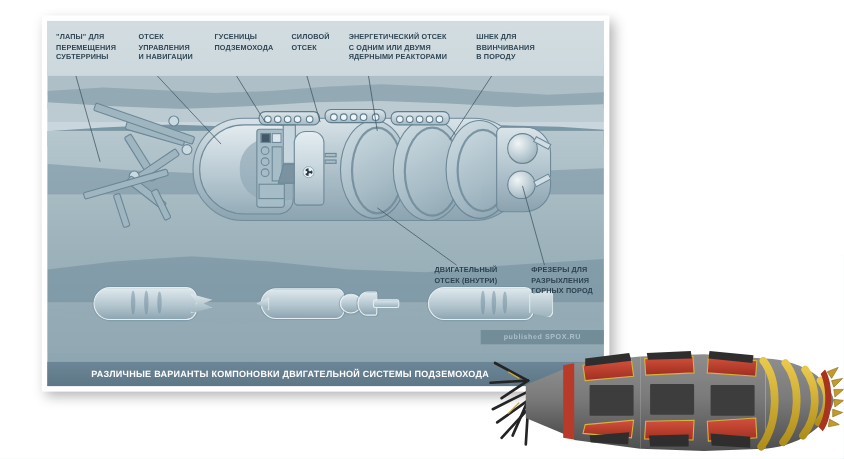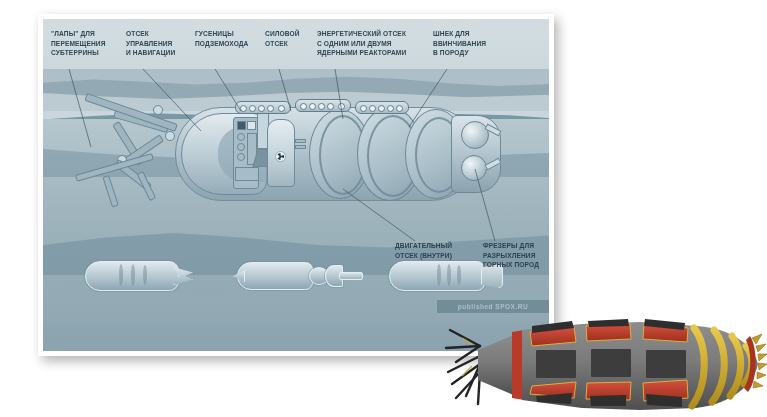--- a/index.html
+++ b/index.html
@@ -297,20 +297,23 @@
       <div>ФРЕЗЕРЫ ДЛЯ</div>
       <div>РАЗРЫХЛЕНИЯ</div>
       <div>ГОРНЫХ ПОРОД</div>
     </div>
 
     <div id="wm">
       <span>published SPOX.RU</span>
     </div>
   </div>
 
+  <div id="caption">
+    <span>РАЗЛИЧНЫЕ ВАРИАНТЫ КОМПОНОВКИ ДВИГАТЕЛЬНОЙ СИСТЕМЫ ПОДЗЕМОХОДА</span>
+  </div>
 </div>
 
 <svg id="render" viewBox="0 0 335 105">
   <defs>
     <linearGradient id="hullG" x1="0" y1="0" x2="0" y2="1">
       <stop offset="0%" stop-color="#8d8d8d"></stop>
       <stop offset="45%" stop-color="#7a7a7a"></stop>
       <stop offset="100%" stop-color="#4f4f4f"></stop>
     </linearGradient>
     <linearGradient id="redG" x1="0" y1="0" x2="0" y2="1">

